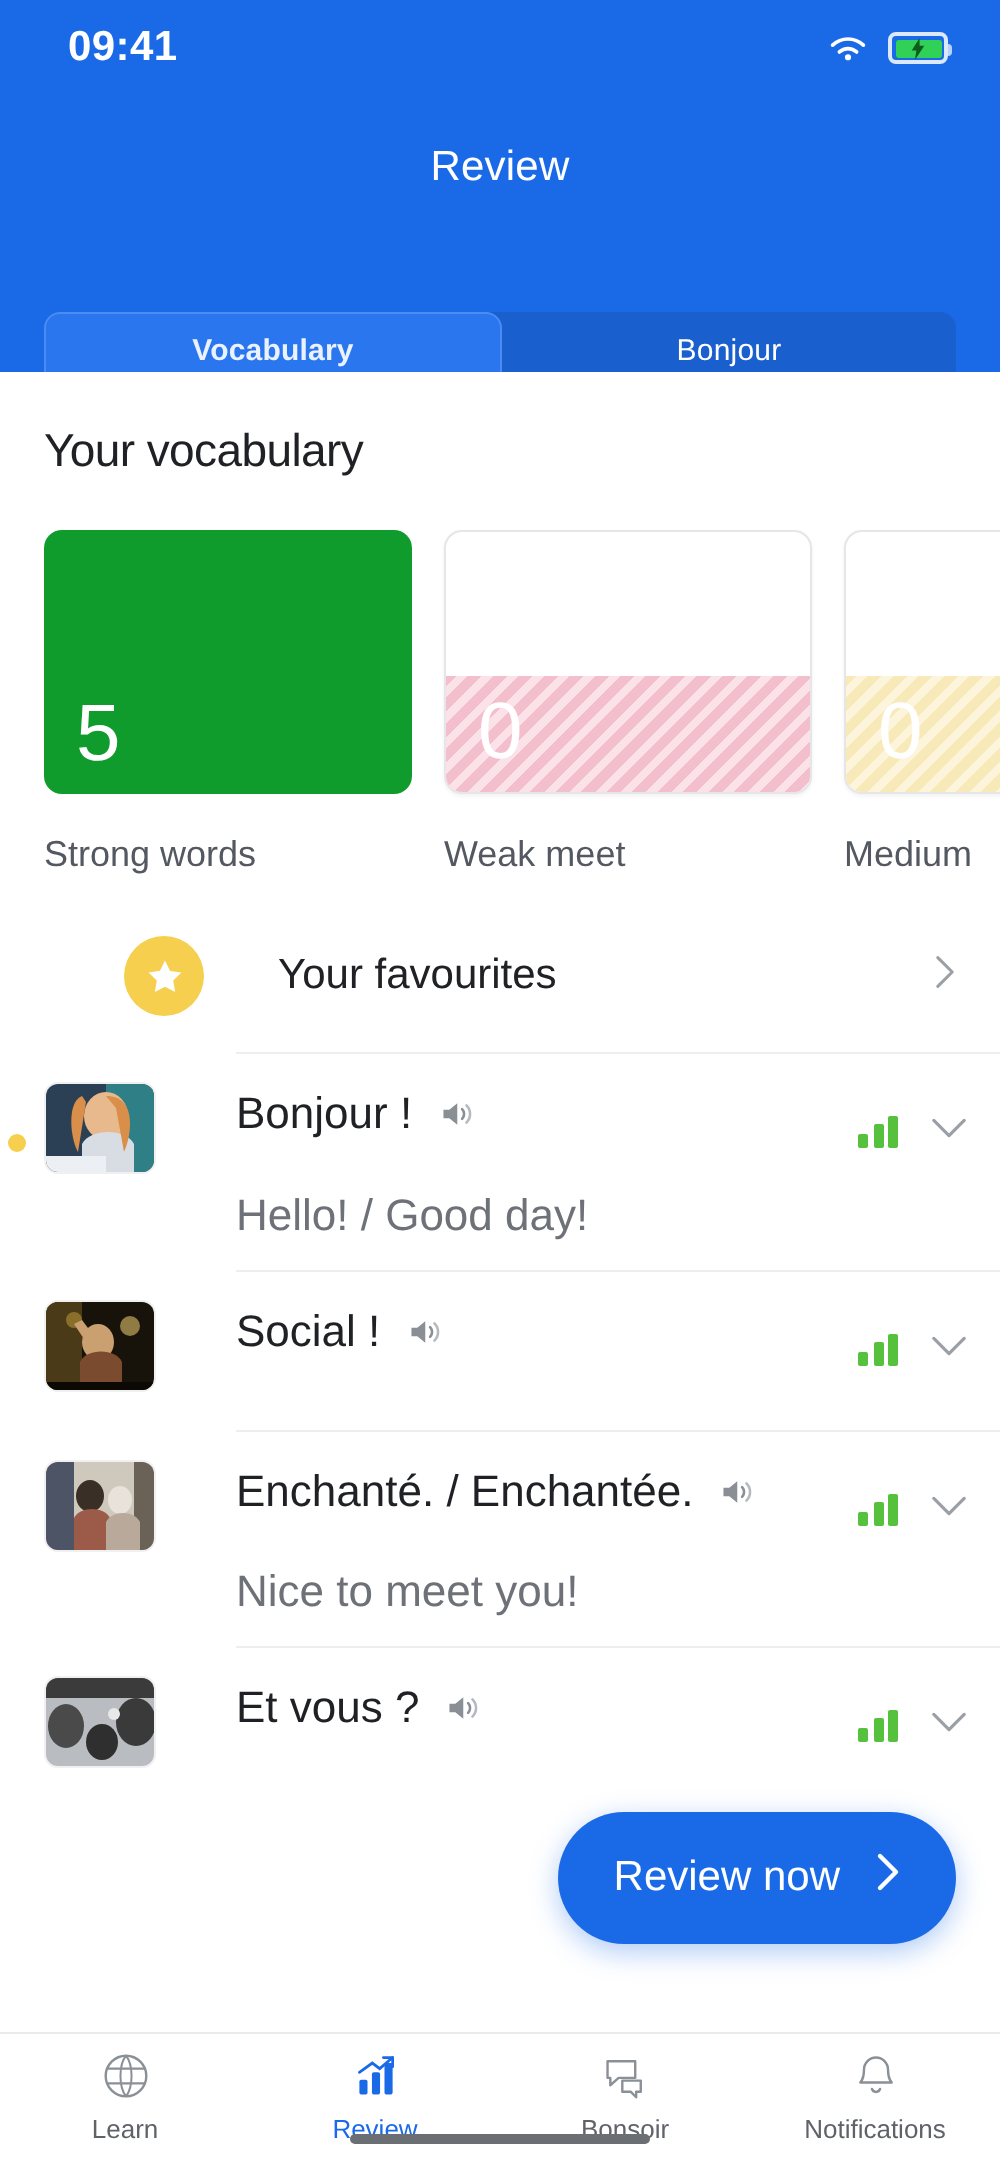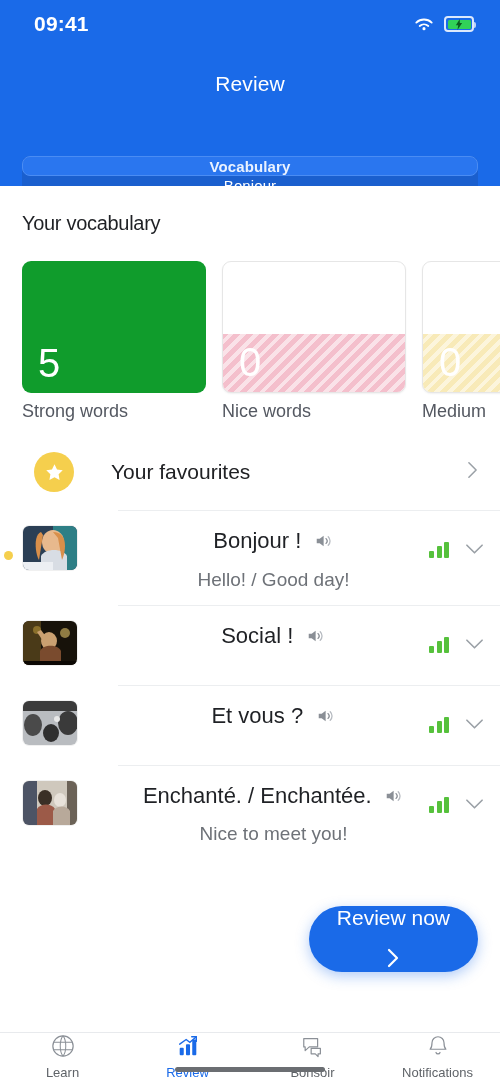--- a/index.html
+++ b/index.html
@@ -59,21 +59,20 @@
 
   
   .segmented {
     position:absolute;
     left:22px; right:22px; bottom:18px;
     height:38px;
     background:#1a5fce;
     border-radius:8px;
     display:flex;
     padding:0;
-    flex-direction:column;
   }
   .seg-item {
     flex:1;
     display:flex; align-items:center; justify-content:center;
     font-size:15px;
     color:#ffffff;
     border-radius:8px;
     letter-spacing:0.1px;
   }
   .seg-item.active {
@@ -84,21 +83,21 @@
   }
 
   
   .content {
     position:absolute;
     top:186px; left:0; right:0; bottom:62px;
     background:#fff;
     overflow:hidden;
   }
   .section-title {
-    font-size:20px;
+    font-size:23px;
     color:#1f2125;
     padding:26px 0 0 22px;
     letter-spacing:-0.3px;
   }
 
   
   .cards {
     display:flex;
     gap:16px;
     padding:26px 0 0 22px;
@@ -137,31 +136,32 @@
     position:relative;
     font-size:40px;
     color:#ffffff;
     padding:0 0 10px 16px;
     line-height:1;
     z-index:2;
   }
   .card-label {
     font-size:18px;
     color:#545861;
-    padding-top:8px;
+    padding-top:20px;
     white-space:nowrap;
   }
 
   
   .fav-row {
     display:flex;
     align-items:center;
     height:76px;
     padding:0 22px 0 34px;
     margin-top:12px;
+    margin-left:28px;
   }
   .fav-circle {
     width:40px; height:40px;
     border-radius:50%;
     background:#f5cf4d;
     display:flex; align-items:center; justify-content:center;
     flex:0 0 auto;
   }
   .fav-label {
     font-size:21px;
@@ -190,32 +190,32 @@
     overflow:hidden;
     border:1px solid #f0f0f0;
   }
   .dot-fav {
     position:absolute;
     left:-114px; top:40px;
     width:9px; height:9px;
     border-radius:50%;
     background:#f5cf4d;
   }
-  .word-main { flex:1; padding-top:2px;text-align:center; }
+  .word-main { flex:1; padding-top:2px; }
   .word-title {
     font-size:22px;
     color:#1f2125;
     line-height:1.25;
     display:inline;
   }
   .spk { margin-left:9px; vertical-align:-1px; display:inline-block; }
   .word-sub {
-    font-size:19px;
+    font-size:22px;
     color:#6e7278;
-    margin-top:14px;
+    margin-top:24px;
   }
   .word-right {
     display:flex;
     align-items:center;
     gap:16px;
     padding-top:16px;
     flex:0 0 auto;
   }
   .bars { display:flex; align-items:flex-end; gap:2.5px; height:16px; }
   .bars i {
@@ -232,28 +232,27 @@
     bottom:108px;
     height:66px;
     padding:0 28px;
     background:#1a6ae8;
     border-radius:33px;
     display:flex; align-items:center; gap:18px;
     color:#fff;
     font-size:21px;
     box-shadow:0 4px 14px rgba(26,106,232,0.35);
     z-index:50;
-    flex-direction:column;
   }
 
   
   .bottomnav {
     position:absolute;
     left:0; right:0; bottom:0;
-    height:48px;
+    height:64px;
     background:#fff;
     border-top:1px solid #e8eaed;
     display:flex;
     z-index:60;
   }
   .nav-item {
     flex:1;
     display:flex; flex-direction:column;
     align-items:center; justify-content:center;
     gap:4px;
@@ -315,21 +314,21 @@
         <div class="card-num">5</div>
       </div>
       <div class="card-label">Strong words</div>
     </div>
 
     <div class="card-wrap">
       <div class="card outline">
         <div class="card-fill fill-weak"></div>
         <div class="card-num">0</div>
       </div>
-      <div class="card-label">Nice words</div>
+      <div class="card-label">Weak meet</div>
     </div>
 
     <div class="card-wrap">
       <div class="card outline">
         <div class="card-fill fill-medium"></div>
         <div class="card-num">0</div>
       </div>
       <div class="card-label">Medium</div>
     </div>
 
@@ -426,58 +425,20 @@
           <svg viewBox="0 0 20 12" width="19" height="12">
             <path d="M2 2l8 8 8-8" stroke="#9aa0a6" stroke-width="1.7" fill="none" stroke-linecap="round" stroke-linejoin="round"></path>
           </svg>
         </span>
       </div>
     </div>
 
     <div class="word-row">
       <span class="thumb">
         <svg viewBox="0 0 56 46" width="56" height="46" preserveAspectRatio="none">
-          <rect width="56" height="46" fill="#b9bcc0"></rect>
-          <rect x="0" y="0" width="56" height="10" fill="#3b3b3b"></rect>
-          <ellipse cx="10" cy="24" rx="9" ry="11" fill="#4a4a4a"></ellipse>
-          <ellipse cx="28" cy="32" rx="8" ry="9" fill="#2f2f2f"></ellipse>
-          <ellipse cx="45" cy="22" rx="10" ry="12" fill="#3a3a3a"></ellipse>
-          <circle cx="34" cy="18" r="3" fill="#e8e8e8"></circle>
-        </svg>
-      </span>
-      <div class="word-main">
-        <div>
-          <span class="word-title">Et vous ?</span>
-          <span class="spk">
-            <svg viewBox="0 0 22 18" width="19" height="16">
-              <path d="M2 6.5h3.4L10 2.8v12.4L5.4 11.5H2z" fill="#8a8f96"></path>
-              <path d="M12.8 6.2a4 4 0 010 5.6" stroke="#8a8f96" stroke-width="1.5" fill="none" stroke-linecap="round"></path>
-              <path d="M15.3 4a7 7 0 010 10" stroke="#b6bac0" stroke-width="1.5" fill="none" stroke-linecap="round"></path>
-            </svg>
-          </span>
-        </div>
-        <div class="word-sub"></div>
-      </div>
-      <div class="word-right">
-        <span class="bars">
-            <i></i>
-            <i></i>
-            <i></i>
-          </span>
-        <span>
-          <svg viewBox="0 0 20 12" width="19" height="12">
-            <path d="M2 2l8 8 8-8" stroke="#9aa0a6" stroke-width="1.7" fill="none" stroke-linecap="round" stroke-linejoin="round"></path>
-          </svg>
-        </span>
-      </div>
-    </div>
-
-    <div class="word-row">
-      <span class="thumb">
-        <svg viewBox="0 0 56 46" width="56" height="46" preserveAspectRatio="none">
           <rect width="56" height="46" fill="#cfc8bd"></rect>
           <rect x="0" y="0" width="14" height="46" fill="#4d5465"></rect>
           <rect x="44" y="0" width="12" height="46" fill="#6b6257"></rect>
           <ellipse cx="22" cy="17" rx="7" ry="8" fill="#3a2f26"></ellipse>
           <path d="M14 28c3-6 15-6 18 0v18H14z" fill="#9c5a48"></path>
           <ellipse cx="37" cy="19" rx="6" ry="7" fill="#e8e2da"></ellipse>
           <path d="M30 30c3-6 14-6 17 0v16H30z" fill="#b8a99a"></path>
         </svg>
       </span>
       <div class="word-main">
@@ -500,20 +461,58 @@
             <i></i>
           </span>
         <span>
           <svg viewBox="0 0 20 12" width="19" height="12">
             <path d="M2 2l8 8 8-8" stroke="#9aa0a6" stroke-width="1.7" fill="none" stroke-linecap="round" stroke-linejoin="round"></path>
           </svg>
         </span>
       </div>
     </div>
 
+    <div class="word-row">
+      <span class="thumb">
+        <svg viewBox="0 0 56 46" width="56" height="46" preserveAspectRatio="none">
+          <rect width="56" height="46" fill="#b9bcc0"></rect>
+          <rect x="0" y="0" width="56" height="10" fill="#3b3b3b"></rect>
+          <ellipse cx="10" cy="24" rx="9" ry="11" fill="#4a4a4a"></ellipse>
+          <ellipse cx="28" cy="32" rx="8" ry="9" fill="#2f2f2f"></ellipse>
+          <ellipse cx="45" cy="22" rx="10" ry="12" fill="#3a3a3a"></ellipse>
+          <circle cx="34" cy="18" r="3" fill="#e8e8e8"></circle>
+        </svg>
+      </span>
+      <div class="word-main">
+        <div>
+          <span class="word-title">Et vous ?</span>
+          <span class="spk">
+            <svg viewBox="0 0 22 18" width="19" height="16">
+              <path d="M2 6.5h3.4L10 2.8v12.4L5.4 11.5H2z" fill="#8a8f96"></path>
+              <path d="M12.8 6.2a4 4 0 010 5.6" stroke="#8a8f96" stroke-width="1.5" fill="none" stroke-linecap="round"></path>
+              <path d="M15.3 4a7 7 0 010 10" stroke="#b6bac0" stroke-width="1.5" fill="none" stroke-linecap="round"></path>
+            </svg>
+          </span>
+        </div>
+        <div class="word-sub"></div>
+      </div>
+      <div class="word-right">
+        <span class="bars">
+            <i></i>
+            <i></i>
+            <i></i>
+          </span>
+        <span>
+          <svg viewBox="0 0 20 12" width="19" height="12">
+            <path d="M2 2l8 8 8-8" stroke="#9aa0a6" stroke-width="1.7" fill="none" stroke-linecap="round" stroke-linejoin="round"></path>
+          </svg>
+        </span>
+      </div>
+    </div>
+
   </div>
 </div>
 
 <div class="fab">
   <span>Review now</span>
   <span>
     <svg viewBox="0 0 12 20" width="12" height="20">
       <path d="M2 2l8 8-8 8" stroke="#fff" stroke-width="2.2" fill="none" stroke-linecap="round" stroke-linejoin="round"></path>
     </svg>
   </span>

